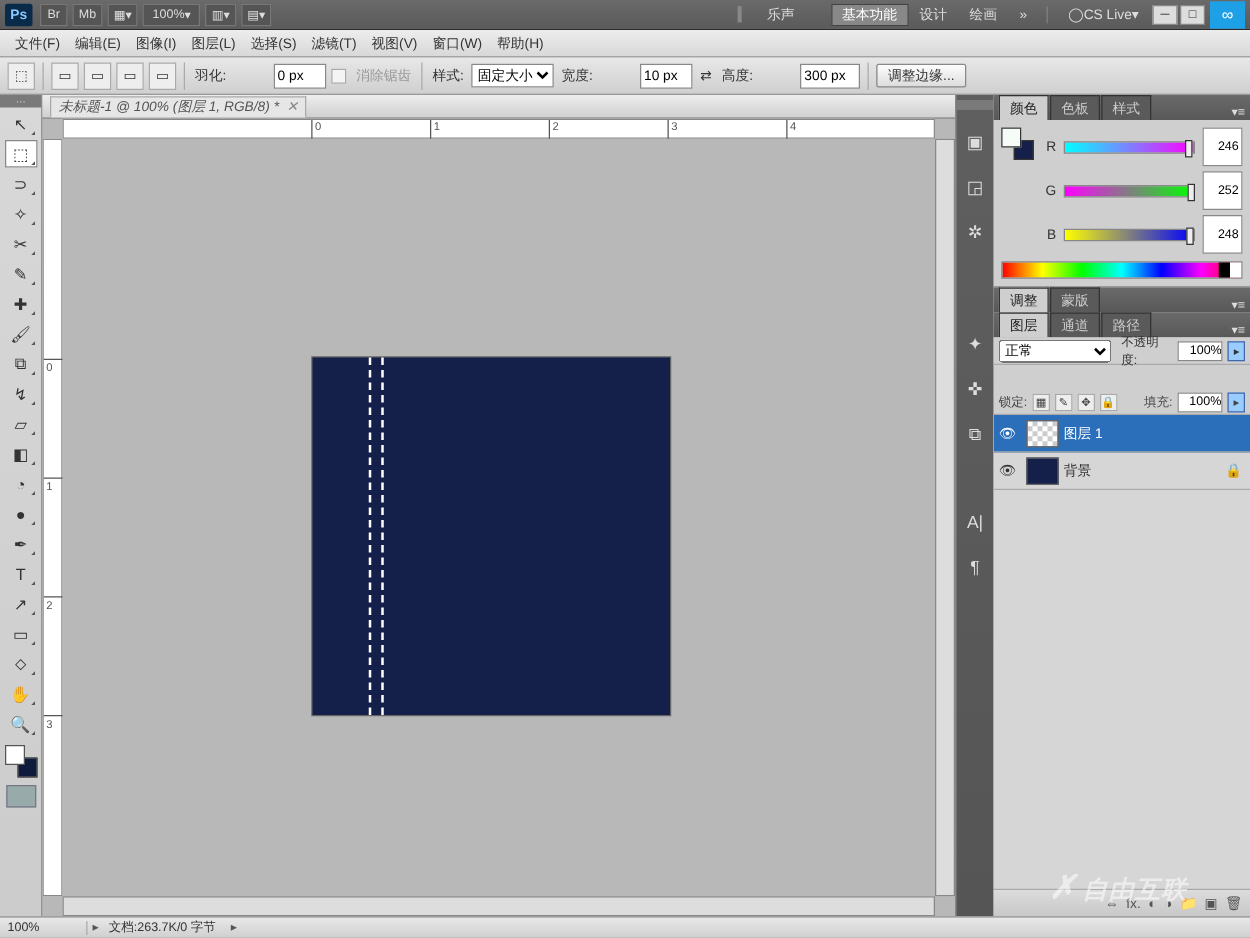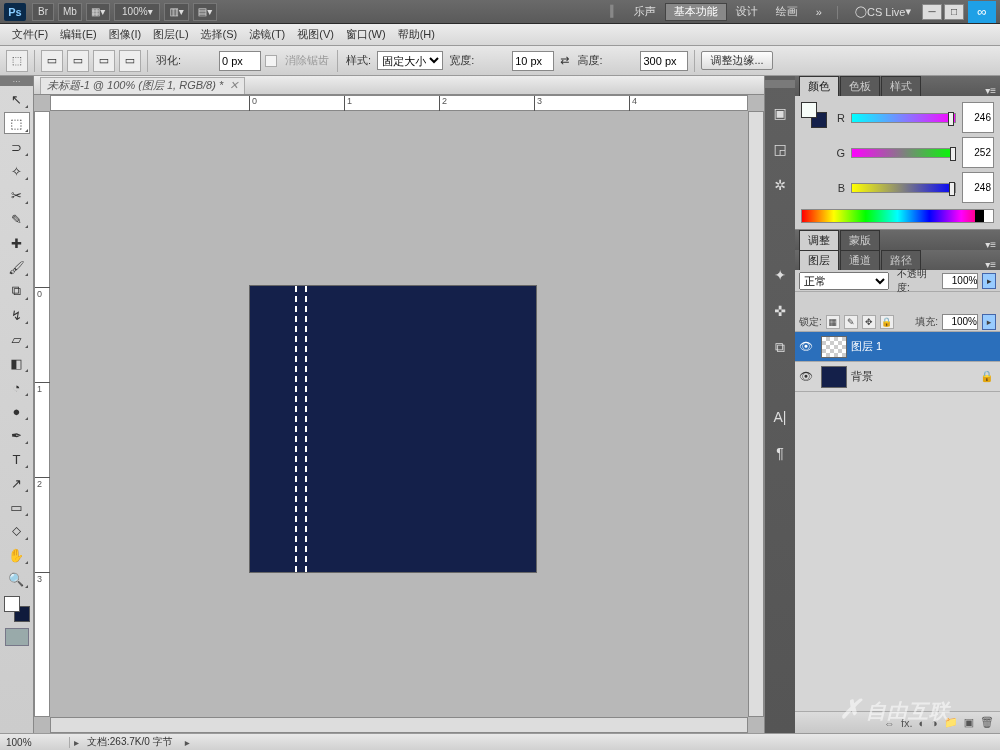--- a/index.html
+++ b/index.html
@@ -4,21 +4,21 @@
 <style>
 * { margin: 0; padding: 0; box-sizing: border-box; font-family: "Microsoft YaHei", Arial, sans-serif; }
 body { background: #b8b8b8; width: 1000px; height: 750px; overflow: hidden; position: relative; font-size: 11px; color: #333; }
 
 
 .titlebar { height: 24px; background: linear-gradient(#6a6a6a,#5a5a5a); display: flex; align-items: center; padding: 0 4px; color: #ddd; border-bottom: 1px solid #2a2a2a; }
 .titlebar .ps { width: 22px; height: 18px; background: #0a2a4a; color: #8cf; font-weight: bold; font-size: 11px; display: flex; align-items: center; justify-content: center; border-radius: 2px; margin-right: 6px; }
 .titlebar .tbtn { min-width: 22px; height: 18px; background: #555; border: 1px solid #777; margin-right: 4px; display: flex; align-items: center; justify-content: center; padding: 0 4px; font-size: 10px; color: #ddd; }
 .titlebar .sep { flex: 1; }
 .titlebar .ws { padding: 0 8px; height: 18px; display: flex; align-items: center; background: transparent; color: #ddd; border: 1px solid transparent; }
-.titlebar .ws.active { background: #888; border: 1px solid #444; color: #fff; }
+.titlebar .ws.active { background: #888; border: 1px solid #444; color: #fff; margin-left: 20px; }
 .titlebar .winbtn { width: 20px; height: 16px; background: #ddd; border: 1px solid #888; margin-left: 2px; display:flex;align-items:center;justify-content:center;color:#333;font-size:10px; }
 .titlebar .cloud { width: 28px; height: 22px; background: #1ea0e6; color: #fff; display:flex;align-items:center;justify-content:center;margin-left:4px;font-size:13px; }
 
 .menubar { height: 22px; background: linear-gradient(#ededed,#d8d8d8); display: flex; align-items: center; padding: 0 6px; border-bottom: 1px solid #9a9a9a; }
 .menubar .mi { padding: 0 6px; height: 20px; display: flex; align-items: center; }
 
 .optbar { height: 30px; background: linear-gradient(#e8e8e8,#cfcfcf); border-bottom: 1px solid #9a9a9a; display: flex; align-items: center; padding: 0 6px; gap: 4px; }
 .optbar .ico { width: 22px; height: 22px; border: 1px solid #aaa; background: #eee; display:flex;align-items:center;justify-content:center;font-size:11px;}
 .optbar .vline { width: 1px; height: 22px; background: #aaa; margin: 0 2px;}
 .optbar .lbl { margin: 0 2px; }

